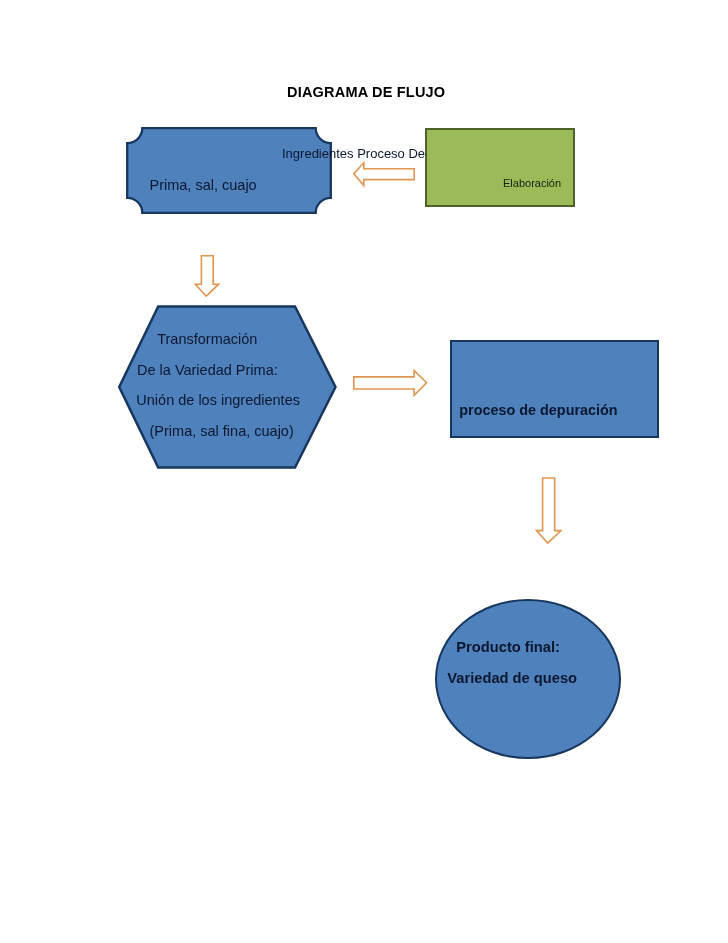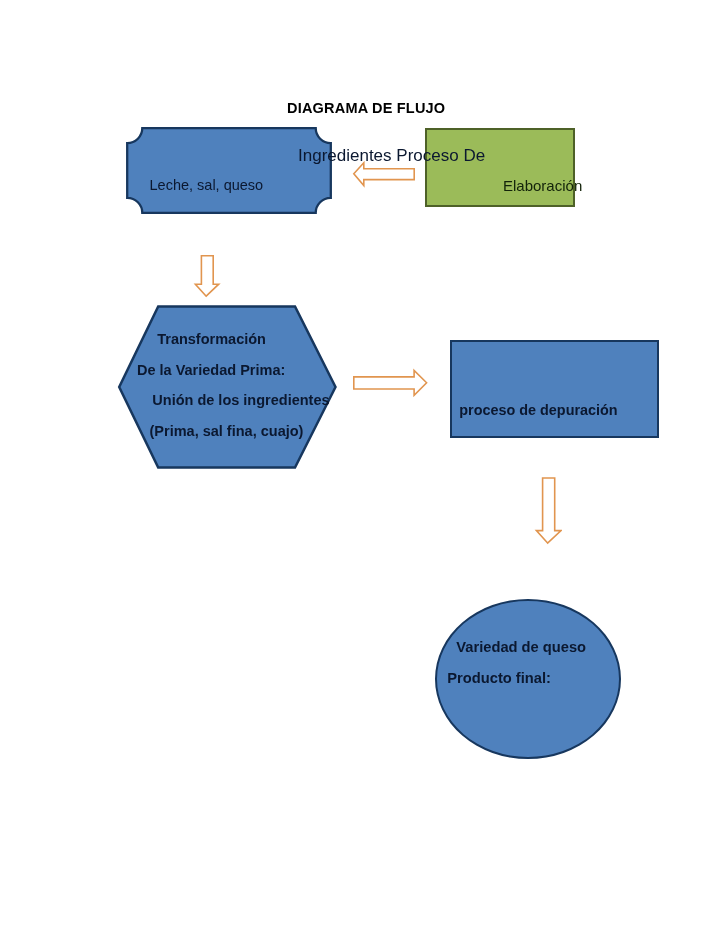--- a/index.html
+++ b/index.html
@@ -27,64 +27,63 @@
   .abs { position: absolute; }
   .txt { position: absolute; white-space: pre; color: #0b1830; }
 
   #title {
     left: 287px;
     top: 83.8px;
     font-size: 14.5px;
     font-weight: bold;
     color: #000000;
     letter-spacing: 0.2px;
-    margin-top: 16px;
   }
 
   #plaque-label {
     left: 149.5px;
     top: 177.2px;
     font-size: 14.5px;
   }
 
   #green-box {
     left: 425px;
     top: 128.2px;
     width: 146.4px;
     height: 74.6px;
     background: #9bbb59;
     border: 2.3px solid #4e6128;
   }
   #green-label {
     left: 503px;
     top: 176.5px;
-    font-size: 15px;
+    font-size: 11px;
     color: #13230a;
   }
 
   #ingredients-label {
-    left: 298px;
+    left: 282px;
     top: 145.5px;
-    font-size: 17px;
+    font-size: 13px;
   }
 
   #hex-text {
     position: absolute;
     left: 137px;
     top: 324.3px;
     font-size: 14.5px;
-    font-weight: bold;
+    font-weight: normal;
     color: #0b1830;
     line-height: 30.5px;
     white-space: pre;
   }
   #hex-text div { position: relative; }
   #hex-text div:nth-child(1) { left: 20.2px; }
   #hex-text div:nth-child(2) { left: 0px; }
-  #hex-text div:nth-child(3) { left: -0.7px; margin-left: 16px; }
+  #hex-text div:nth-child(3) { left: -0.7px; }
   #hex-text div:nth-child(4) { left: 12.5px; }
 
   #blue-box {
     left: 450px;
     top: 339.6px;
     width: 204.5px;
     height: 94.5px;
     background: #4f81bd;
     border: 2.3px solid #17375e;
   }
@@ -129,37 +128,37 @@
 <body>
 
 <div id="page">
 
   <div id="title" class="txt">DIAGRAMA DE FLUJO</div>
 
   <svg class="abs" id="plaque-svg" width="210" height="91" viewBox="0 0 210 91" style="left:124px; top:125px;">
     <path d="M 3.2 18.2 A 15.1 15.1 0 0 0 18.3 3.1 L 191.7 3.1 A 15.1 15.1 0 0 0 206.8 18.2
              L 206.8 72.8 A 15.1 15.1 0 0 0 191.7 87.9 L 18.3 87.9 A 15.1 15.1 0 0 0 3.2 72.8 Z" fill="#4f81bd" stroke="#17375e" stroke-width="2.3"></path>
   </svg>
-  <div class="txt" id="plaque-label">Leche, sal, queso</div>
+  <div class="txt" id="plaque-label">Prima, sal, cuajo</div>
 
   <div class="abs" id="green-box"></div>
   <div class="txt" id="green-label">Elaboración</div>
 
   <div class="txt" id="ingredients-label">Ingredientes Proceso De</div>
 
   <svg class="abs" id="hex-svg" width="224" height="166" viewBox="0 0 224 166" style="left:115.5px; top:303.5px;">
     <path d="M 42.2 2.5 L 179.0 2.5 L 219.5 83 L 179.0 163.5 L 42.2 163.5 L 3.2 83 Z" fill="#4f81bd" stroke="#17375e" stroke-width="2.5"></path>
   </svg>
   <div id="hex-text"><div>Transformación</div><div>De la Variedad Prima:</div><div>Unión de los ingredientes</div><div>(Prima, sal fina, cuajo)</div></div>
 
   <div class="abs" id="blue-box"></div>
   <div id="blue-box-text"><div>proceso de depuración</div></div>
 
   <div class="abs" id="ellipse"></div>
-  <div id="ellipse-text"><div>Variedad de queso</div><div>Producto final:</div></div>
+  <div id="ellipse-text"><div>Producto final:</div><div>Variedad de queso</div></div>
 
   <svg class="abs" width="66" height="30" viewBox="0 0 66 30" style="left:352px; top:160px;">
     <path d="M 1.8 13.8 L 11.8 2.8 L 11.8 8.8 L 62.2 8.8 L 62.2 19.6 L 11.8 19.6 L 11.8 25.6 Z" fill="none" stroke="#e1954f" stroke-width="1.6"></path>
   </svg>
 
   <svg class="abs" width="28" height="46" viewBox="0 0 28 46" style="left:193px; top:254px;">
     <path d="M 13.2 42.2 L 2.4 30.2 L 8.4 30.2 L 8.4 1.7 L 20.2 1.7 L 20.2 30.2 L 25.7 30.2 Z" fill="none" stroke="#e1954f" stroke-width="1.6"></path>
   </svg>
 
   <svg class="abs" width="80" height="34" viewBox="0 0 80 34" style="left:352px; top:367px;">

